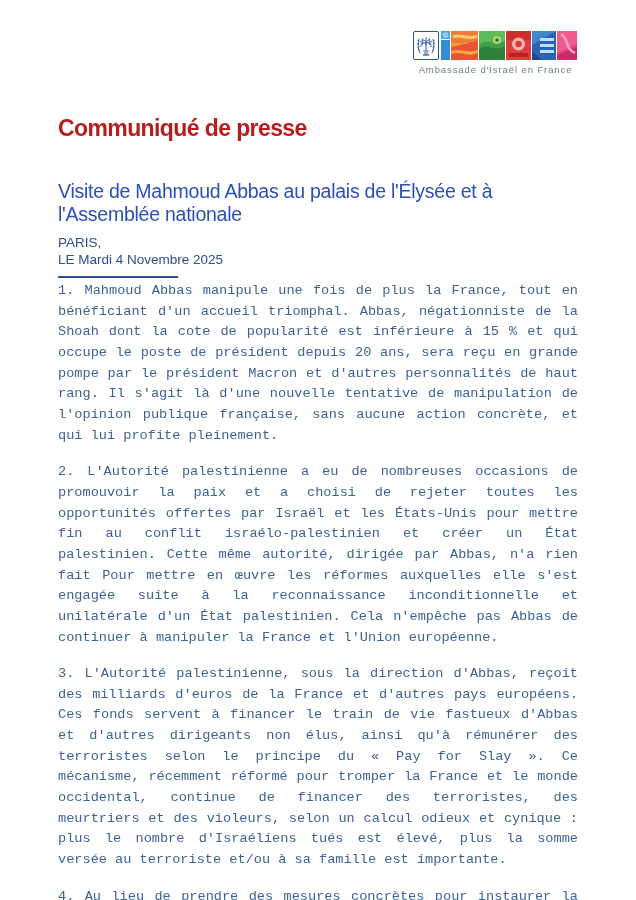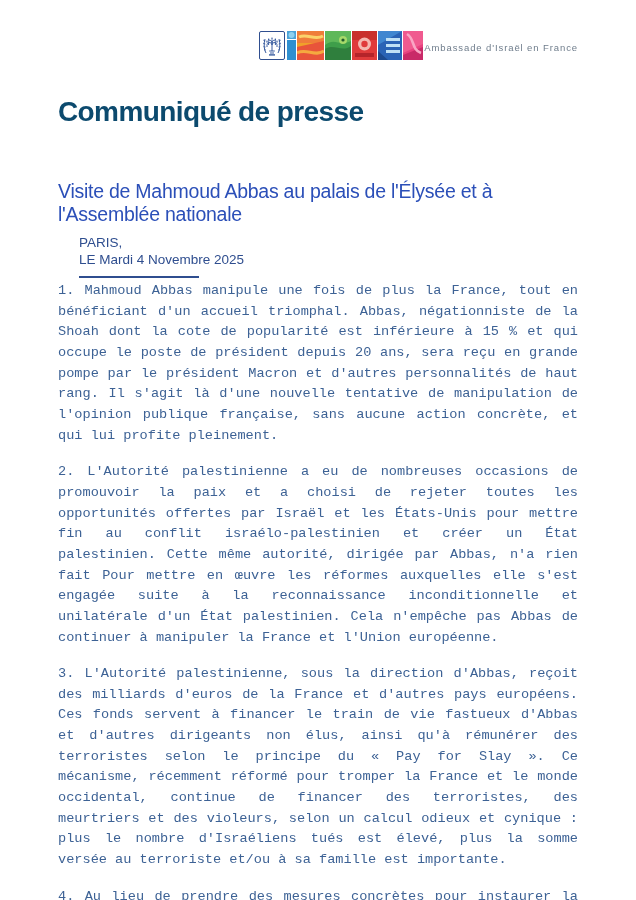--- a/index.html
+++ b/index.html
@@ -20,21 +20,21 @@
     background: #ffffff;
     box-sizing: border-box;
   }
 
   
   .header {
     position: absolute;
     top: 30px;
     right: 58px;
     display: flex;
-    flex-direction: row;
+    flex-direction: column;
     align-items: center;
   }
   .logo-row {
     display: flex;
     align-items: center;
     height: 30px;
   }
   .emblem {
     width: 26px;
     height: 29px;
@@ -75,25 +75,25 @@
     font-size: 9.5px;
     letter-spacing: 0.9px;
     color: #6f7d8c;
     white-space: nowrap;
     font-family: "Liberation Sans", sans-serif;
   }
 
   
   .title {
     position: absolute;
-    top: 97px;
-    left: 58px;
-    font-size: 28px;
+    top: 116px;
+    left: 58px;
+    font-size: 23px;
     font-weight: bold;
-    color: #0c4a6e;
+    color: #b91c1c;
     letter-spacing: -0.6px;
     line-height: 1.05;
     font-family: "Liberation Sans", sans-serif;
   }
   .subtitle {
     position: absolute;
     top: 180px;
     left: 58px;
     width: 520px;
     font-size: 19.5px;
@@ -106,21 +106,20 @@
 
   
   .dateline {
     position: absolute;
     top: 234px;
     left: 58px;
     font-size: 13.5px;
     color: #2f4e8f;
     line-height: 1.28;
     font-family: "Liberation Sans", sans-serif;
-    margin-left: 21px;
   }
   .dateline .rule {
     margin-top: 7px;
     width: 120px;
     height: 2.5px;
     background: #2f4e8f;
   }
 
   
   .body-copy {

